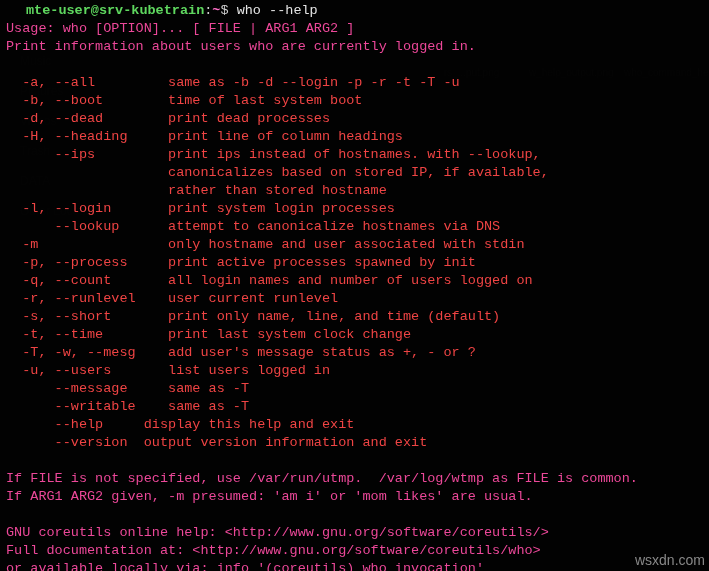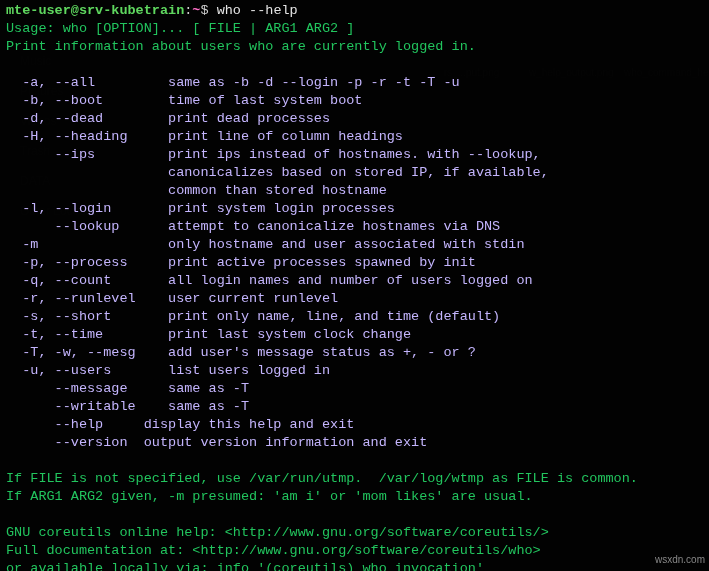--- a/index.html
+++ b/index.html
@@ -51,33 +51,33 @@
       position: relative;
       z-index: 1;
       width: 100%;
       height: 100%;
       background: rgba(0,0,0,0.92);
       padding: 2px 6px;
       color: #00ff66;
       white-space: pre;
       overflow: hidden;
     }
-    .prompt-user { color: #5fd75f; font-weight: bold; }
+    .prompt-user { color: #5fd75f; font-weight: bold; margin-left: 20px; }
     .prompt-colon { color: #d0d0d0; }
     .prompt-path { color: #ff6ec7; font-weight: bold; }
     .prompt-dollar { color: #d0d0d0; }
     .cmd { color: #e5e5e5; }
-    .output { color: #22c55e; }
-    .option-line { color: #c4b5fd; }
+    .output { color: #ec4899; }
+    .option-line { color: #ef4444; }
     .watermark {
       position: absolute;
       bottom: 2px;
       right: 4px;
       font-family: sans-serif;
-      font-size: 10px;
+      font-size: 14px;
       color: #888;
       z-index: 2;
     }
   </style>
 </head>
 <body>
 
 <div class="desktop-bg">
   <div class="bg-sidebar">
     <div class="bg-item">Music</div>
@@ -97,21 +97,21 @@
 <div class="terminal"><span class="prompt-user">mte-user@srv-kubetrain</span><span class="prompt-colon">:</span><span class="prompt-path">~</span><span class="prompt-dollar">$</span><span class="cmd"> </span><span class="cmd">who --help</span>
 <span class="output">Usage: who [OPTION]... [ FILE | ARG1 ARG2 ]</span>
 <span class="output">Print information about users who are currently logged in.</span>
 
 <span class="option-line">  -a, --all         same as -b -d --login -p -r -t -T -u</span>
 <span class="option-line">  -b, --boot        time of last system boot</span>
 <span class="option-line">  -d, --dead        print dead processes</span>
 <span class="option-line">  -H, --heading     print line of column headings</span>
 <span class="option-line">      --ips         print ips instead of hostnames. with --lookup,</span>
 <span class="option-line">                    canonicalizes based on stored IP, if available,</span>
-<span class="option-line">                    common than stored hostname</span>
+<span class="option-line">                    rather than stored hostname</span>
 <span class="option-line">  -l, --login       print system login processes</span>
 <span class="option-line">      --lookup      attempt to canonicalize hostnames via DNS</span>
 <span class="option-line">  -m                only hostname and user associated with stdin</span>
 <span class="option-line">  -p, --process     print active processes spawned by init</span>
 <span class="option-line">  -q, --count       all login names and number of users logged on</span>
 <span class="option-line">  -r, --runlevel    user current runlevel</span>
 <span class="option-line">  -s, --short       print only name, line, and time (default)</span>
 <span class="option-line">  -t, --time        print last system clock change</span>
 <span class="option-line">  -T, -w, --mesg    add user's message status as +, - or ?</span>
 <span class="option-line">  -u, --users       list users logged in</span>

